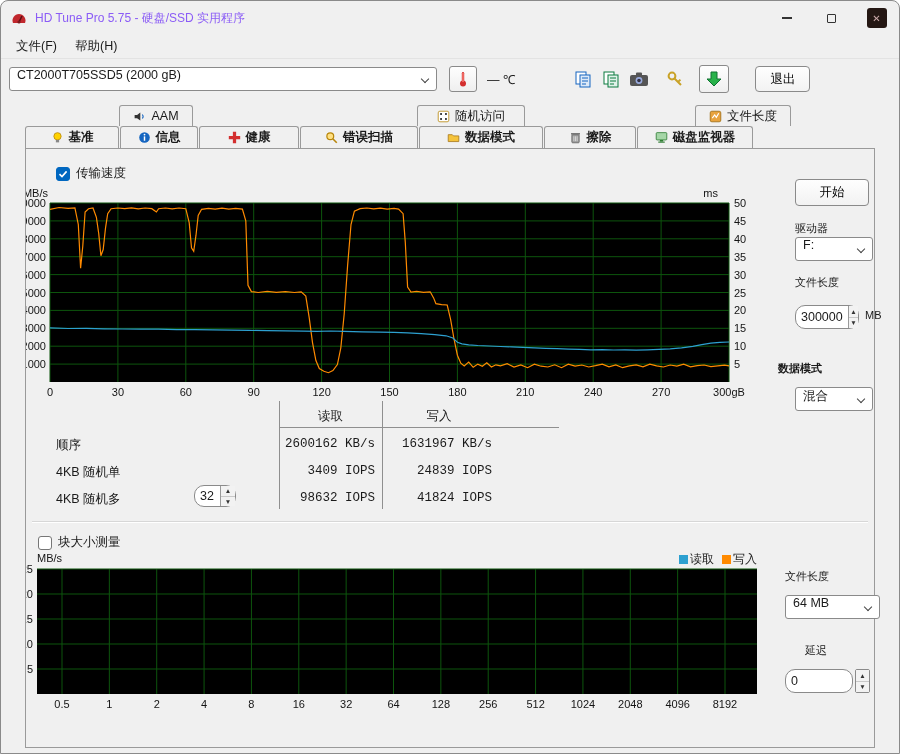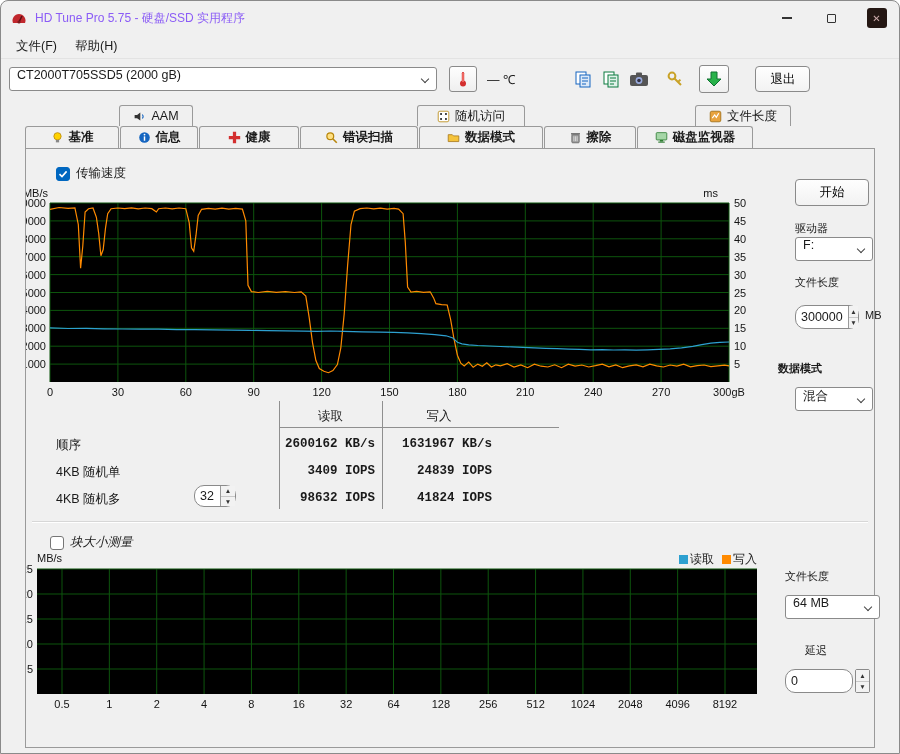--- a/index.html
+++ b/index.html
@@ -66,21 +66,21 @@
   .spin { display:flex; align-items:stretch; background:#fff; border:1px solid #8a8a8a; border-radius:10px; height:24px; }
   .spin .val { flex:1; display:flex; align-items:center; padding:0 5px; }
   .stepper { display:flex; flex-direction:column; width:15px; border-left:1px solid #9a9a9a; }
   .stepper .st { flex:1; display:flex; align-items:center; justify-content:center;
                  font-size:6.5px; color:#333; background:#f2f2f2; border:none; padding:0; }
   .stepper .st + .st { border-top:1px solid #c8c8c8; }
   .stepper.detached { border:1px solid #8a8a8a; border-radius:2px; background:#f2f2f2; height:24px; margin-left:2px; }
 
   .hline { background:#8f8f8f; height:1px; }
   .vline { background:#8f8f8f; width:1px; }
-  .mono-val { font-family:"Liberation Mono","DejaVu Sans Mono",monospace; font-weight:bold; font-size:12.5px; text-align:right; }
+  .mono-val { font-family:"Liberation Mono","DejaVu Sans Mono",monospace; font-weight:normal; font-size:12.5px; text-align:right; }
   .tbl-head { text-align:center; font-size:12.5px; }
   .separator { height:2px; border-top:1px solid #d7d7d7; border-bottom:1px solid #ffffff; }
 
   .legend { display:flex; justify-content:flex-end; gap:8px; align-items:center; z-index:3; }
   .legend .item { display:flex; align-items:center; gap:2px; font-size:12px; }
   .legend .sq { width:9px; height:9px; display:inline-block; }
 </style>
 </head>
 <body>
 
@@ -353,21 +353,21 @@
 
     <div class="abs mono-val" style="left:253px; top:288px; width:96px;">2600162 KB/s</div>
     <div class="abs mono-val" style="left:253px; top:315px; width:96px;">3409 IOPS</div>
     <div class="abs mono-val" style="left:253px; top:342px; width:96px;">98632 IOPS</div>
     <div class="abs mono-val" style="left:356px; top:288px; width:110px;">1631967 KB/s</div>
     <div class="abs mono-val" style="left:356px; top:315px; width:110px;">24839 IOPS</div>
     <div class="abs mono-val" style="left:356px; top:342px; width:110px;">41824 IOPS</div>
 
     <div class="abs separator" style="left:6px; right:6px; top:372px;"></div>
 
-    <div class="abs checkbox-row" style="left:24px; top:385px;font-style:italic;">
+    <div class="abs checkbox-row" style="left:12px; top:385px;">
       <span class="cb"></span>
       <span>块大小测量</span>
     </div>
 
     <div class="abs legend" style="left:560px; top:402px; width:171px;">
       <span class="item">
         <span class="sq" style="background-color: rgb(45, 160, 208);"></span>
         <span>读取</span>
       </span>
       <span class="item">

